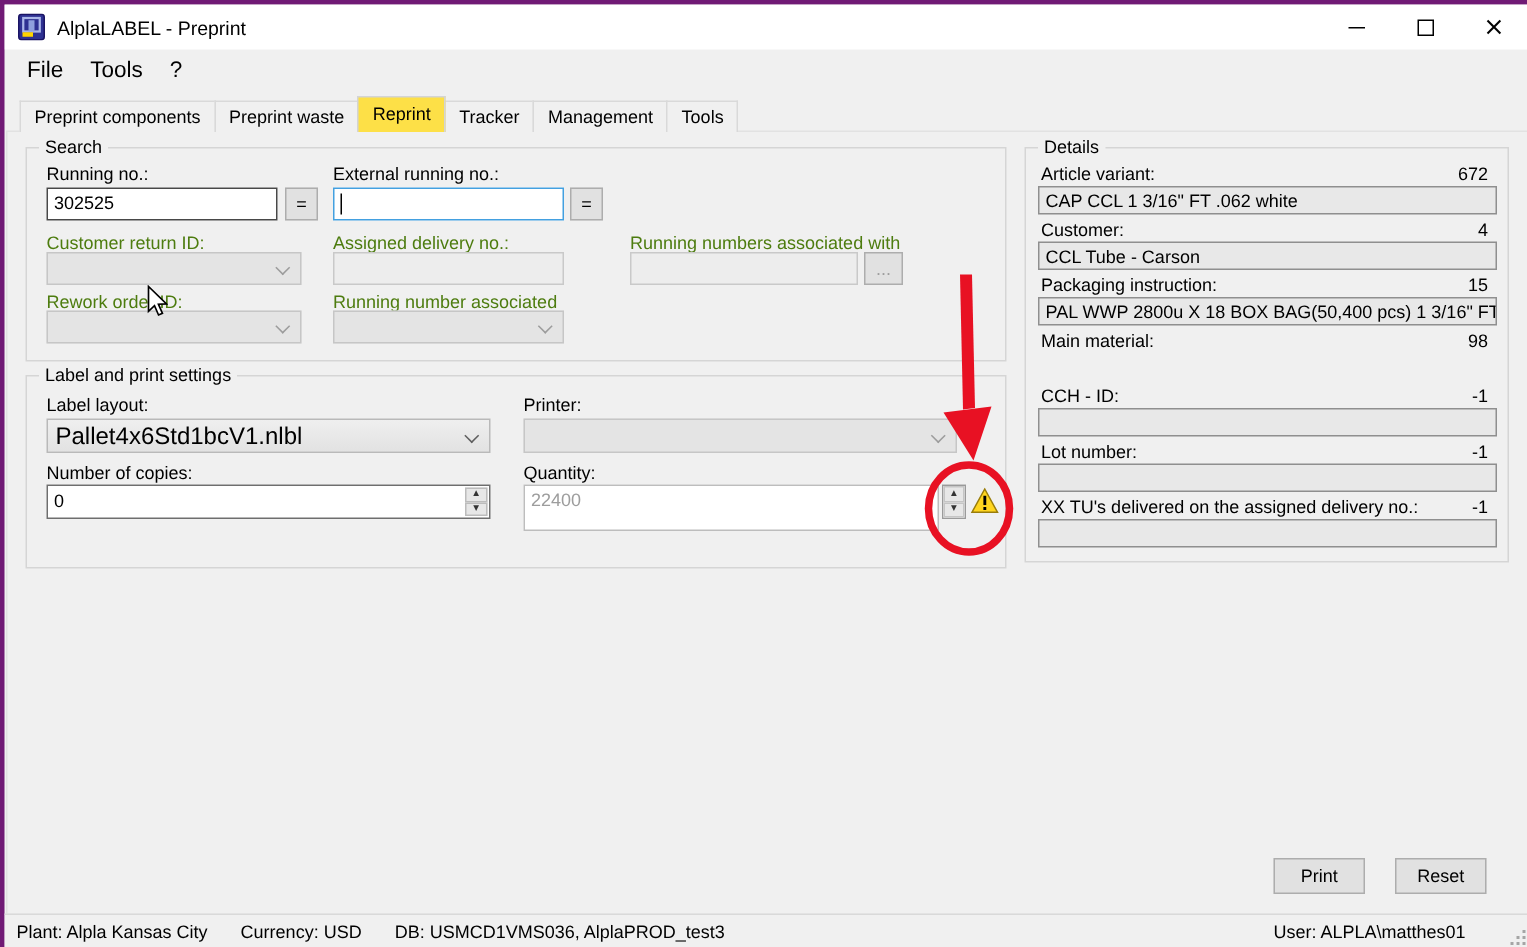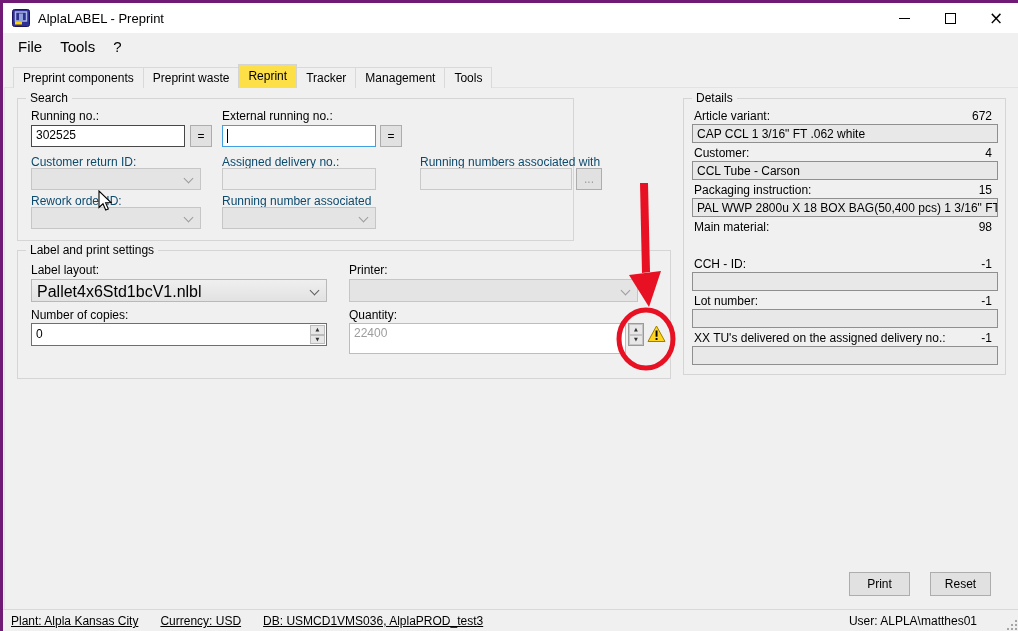--- a/index.html
+++ b/index.html
@@ -24,21 +24,21 @@
   .menu-item:first-child{margin-left:9px;}
   
   .tabstrip{position:absolute;top:61px;left:10px;height:24px;display:flex;align-items:flex-end;z-index:3;}
   .tab{box-sizing:border-box;height:21px;padding:3px 9px 0 9px;background:#f0f0f0;border:1px solid #d9d9d9;border-bottom:none;margin-right:-1px;white-space:nowrap;}
   .tab.active{height:24px;padding-top:4px;background:#fde047;border-color:#d4d4d4;position:relative;z-index:4;}
   .content-frame{position:absolute;top:84px;left:1px;width:1013px;height:521px;border:1px solid #e2e2e2;background:#f0f0f0;}
   
   .group{position:absolute;border:1px solid #d5d5d5;box-sizing:border-box;}
   .legend{position:absolute;top:-8px;left:8px;background:#f0f0f0;padding:0 4px;}
   .lbl{position:absolute;white-space:nowrap;}
-  .lbl.dis{color:#0c4a6e;}
+  .lbl.dis{color:#4d7c0f;}
   
   .tb{position:absolute;box-sizing:border-box;background:#fff;border:1px solid #6e6e6e;font-family:"Liberation Sans",sans-serif;font-size:12px;padding:2px 4px;}
   .tb.dark{border-color:#484848;}
   .tb.focus{border-color:#43a0e0;}
   .tb.dis{background:#ededed;border-color:#c9c9c9;color:#9d9d9d;}
   .tb.gray-text{color:#9d9d9d;border-color:#bdbdbd;}
   .btn{position:absolute;box-sizing:border-box;background:#e1e1e1;border:1px solid #adadad;font-family:"Liberation Sans",sans-serif;font-size:12px;display:flex;align-items:center;justify-content:center;}
   .btn.dis{color:#9d9d9d;}
   .combo{position:absolute;box-sizing:border-box;border:1px solid #b9b9b9;background:linear-gradient(#efefef,#e2e2e2);}
   .combo.dis{background:#e4e4e4;border-color:#c6c6c6;}
@@ -50,21 +50,21 @@
   .spin-btns{position:absolute;right:1px;top:1px;bottom:1px;width:15px;display:flex;flex-direction:column;}
   .spin-btn{flex:1;background:#e7e7e7;border:1px solid #bcbcbc;font-size:5px;line-height:5px;display:flex;align-items:center;justify-content:center;color:#333;font-family:"DejaVu Sans",sans-serif;}
   .updown{position:absolute;box-sizing:border-box;border:1px solid #9a9a9a;background:#fff;display:flex;flex-direction:column;}
   .updown .spin-btn{border:1px solid #c5c5c5;}
   
   .dlabel{position:absolute;left:10px;white-space:nowrap;}
   .dnum{position:absolute;right:13px;text-align:right;}
   .dbox{position:absolute;left:8px;width:306px;height:19px;box-sizing:border-box;background:#e8e8e8;border:1px solid #8f8f8f;font-size:12px;padding:2px 4px;white-space:nowrap;overflow:hidden;}
   
   .statusbar{position:absolute;left:0;bottom:0;width:100%;height:23px;background:#f0f0f0;border-top:1px solid #d9d9d9;display:flex;align-items:center;box-sizing:border-box;}
-  .status-left{display:flex;gap:22px;margin-left:8px;text-decoration:underline;}
+  .status-left{display:flex;gap:22px;margin-left:8px;}
   .status-user{position:absolute;right:42px;}
   .grip{position:absolute;right:2px;bottom:2px;width:13px;height:13px;}
   .grip i{position:absolute;width:2px;height:2px;background:#a5a5a5;}
   
   .overlay{position:absolute;top:0;left:0;width:1016px;height:629px;pointer-events:none;z-index:50;}
   .cursor{position:absolute;left:95px;top:187px;z-index:60;pointer-events:none;}
 </style>
 </head>
 <body>
 
@@ -100,21 +100,21 @@
   <div class="tabstrip">
     <div class="tab">Preprint components</div>
     <div class="tab">Preprint waste</div>
     <div class="tab active">Reprint</div>
     <div class="tab">Tracker</div>
     <div class="tab">Management</div>
     <div class="tab">Tools</div>
   </div>
   <div class="content-frame"></div>
 
-  <div class="group" style="left:14px;top:95px;width:557px;height:143px;">
+  <div class="group" style="left:14px;top:95px;width:654px;height:143px;">
     <span class="legend">Search</span>
 
     <span class="lbl" style="left:13px;top:10px;">Running no.:</span>
     <div class="tb dark" style="left:13px;top:26px;width:154px;height:22px;">302525</div>
     <div class="btn" style="left:172px;top:26px;width:22px;height:22px;">=</div>
 
     <span class="lbl" style="left:204px;top:10px;">External running no.:</span>
     <div class="tb focus" style="left:204px;top:26px;width:154px;height:22px;">
         <span class="caret"></span>
       </div>

